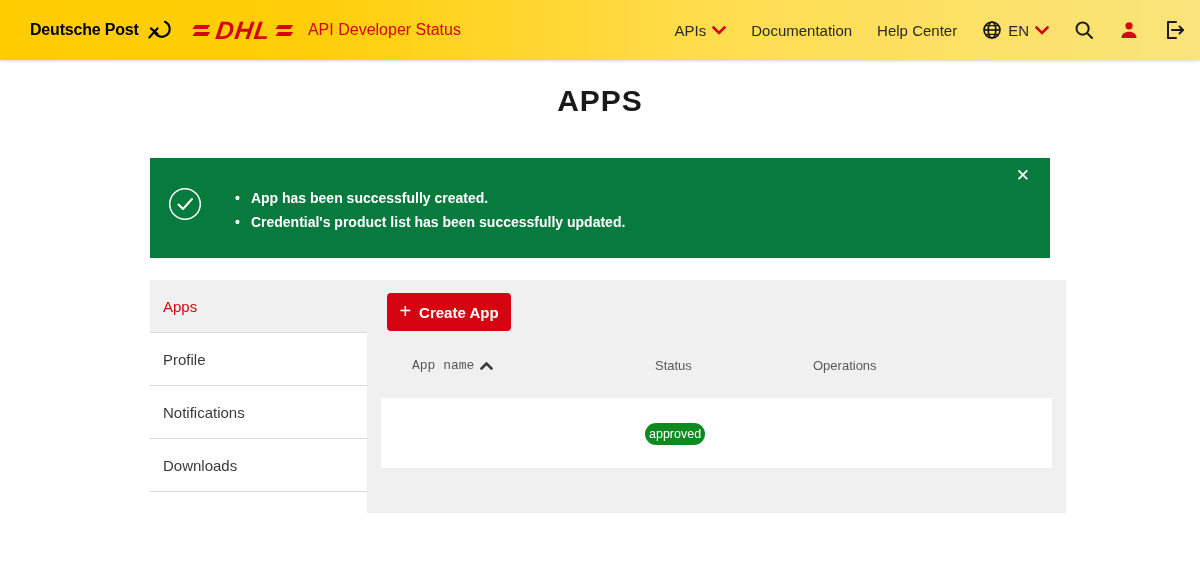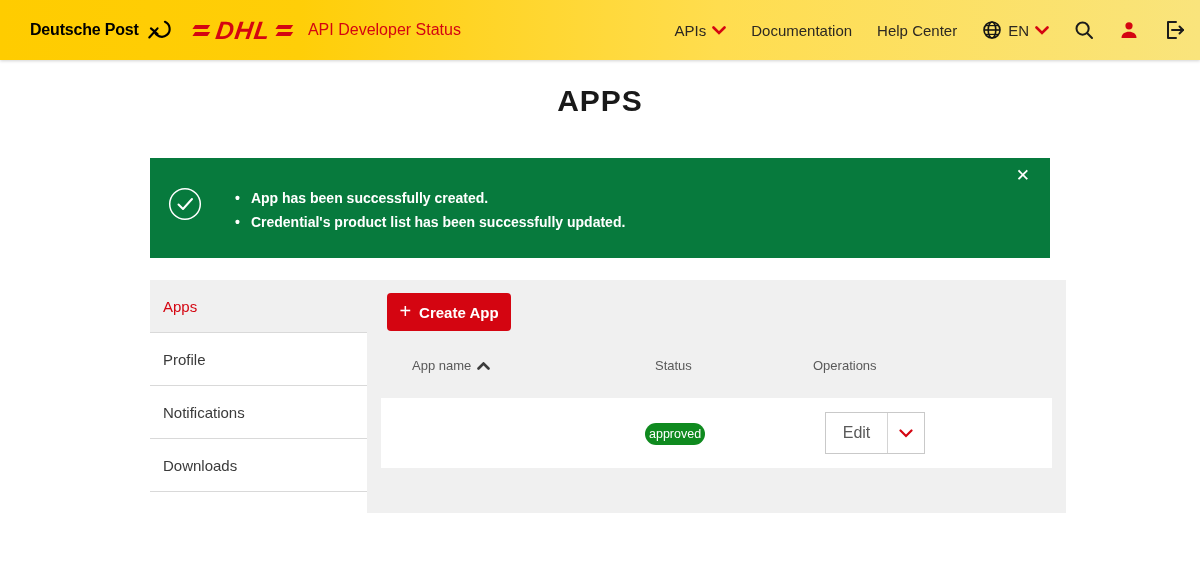--- a/index.html
+++ b/index.html
@@ -54,21 +54,21 @@
   .panel { position:absolute; left:367px; top:280px; width:699px; height:233px; background:#f0f0f0; }
   .create-btn {
     position:absolute; left:20px; top:13px; width:124px; height:38px;
     background:#D40511; border:none; border-radius:4px; color:#fff;
     display:flex; align-items:center; justify-content:center; gap:8px;
     font-size:15px; font-weight:700; cursor:pointer; font-family:inherit;
   }
   .create-plus { font-size:20px; font-weight:400; line-height:1; margin-top:-2px; }
 
   .th { position:absolute; font-size:13px; color:#595959; top:78px; display:flex; align-items:center; gap:6px; }
-  .th-appname { left:45px; cursor:pointer; }
+  .th-appname { left:45px; cursor:pointer;font-family:Liberation Mono, monospace; }
   .th-status { left:288px; }
   .th-operations { left:446px;justify-content:center; }
 
   .table-row { position:absolute; left:14px; top:118px; width:671px; height:70px; background:#fff; }
   .app-name {
     position:absolute; left:16px; top:0; height:70px; display:flex; align-items:center;
     font-size:17px; font-weight:700; color:#D40511; cursor:pointer;
   }
   .status-badge {
     position:absolute; left:264px; top:25px; height:22px; padding:0 4px;
@@ -231,26 +231,16 @@
     </div>
     <div class="th th-status">
       <span>Status</span>
     </div>
     <div class="th th-operations">
       <span>Operations</span>
     </div>
 
     <div class="table-row">
       <span class="status-badge">approved</span>
-      <div class="ops-group">
-        <span class="edit-btn">Edit</span>
-        <span class="caret-btn">
-          <span>
-            <svg width="14" height="9" viewBox="0 0 14 9" fill="none" stroke="#D40511" stroke-width="2.2" stroke-linecap="round">
-                <polyline points="1.5,1.5 7,7 12.5,1.5"></polyline>
-              </svg>
-          </span>
-        </span>
-      </div>
     </div>
   </div>
 
 </div>
 
 </body></html>

